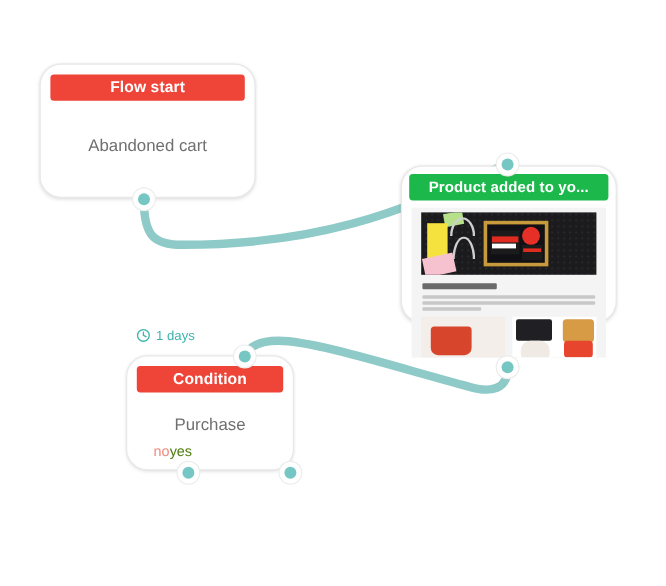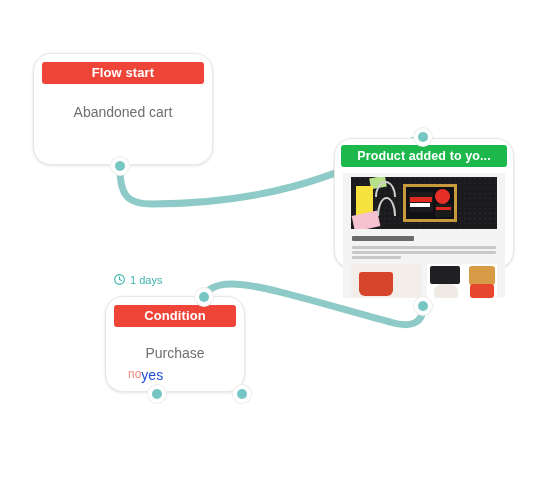--- a/index.html
+++ b/index.html
@@ -72,21 +72,21 @@
   #flow-start-node {
     left: 33px;
     top: 53px;
     width: 180px;
     height: 112px;
   }
   #flow-start-node .node-header {
     background: #ef4438;
   }
   #flow-start-node .node-body {
-    margin-top: 20px;
+    margin-top: 29px;
   }
 
   
   #condition-node {
     left: 105px;
     top: 296px;
     width: 140px;
     height: 96px;
   }
   #condition-node .node-header {
@@ -103,22 +103,22 @@
     display: flex;
     justify-content: flex-start;
     padding: 0 22px;
     box-sizing: border-box;
   }
   .branch-no {
     color: #f08a80;
     font-size: 12px;
   }
   .branch-yes {
-    color: #1d4ed8;
-    font-size: 14px;
+    color: #4d7c0f;
+    font-size: 12px;
   }
 
   
   #email-node {
     left: 334px;
     top: 138px;
     width: 180px;
     height: 131px;
     padding: 0;
   }

